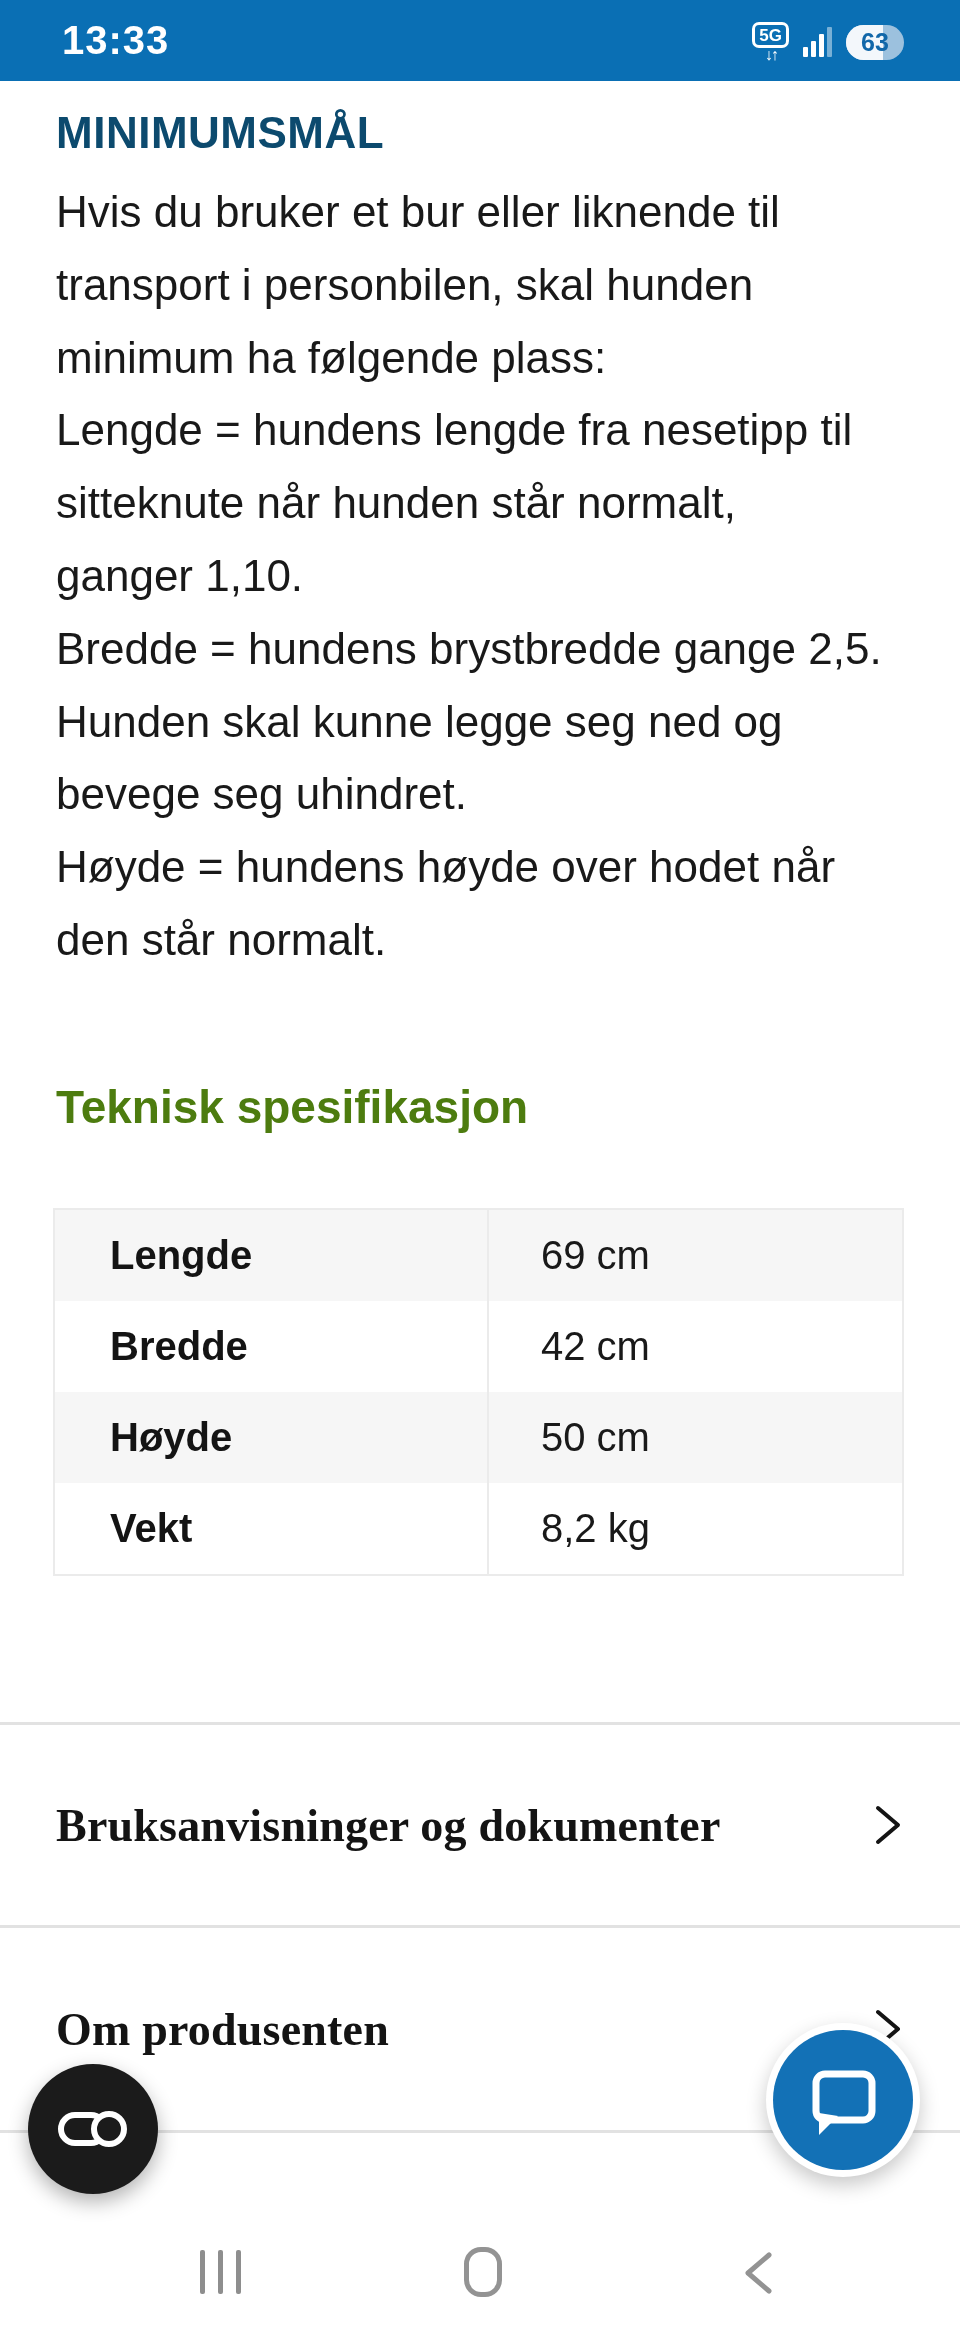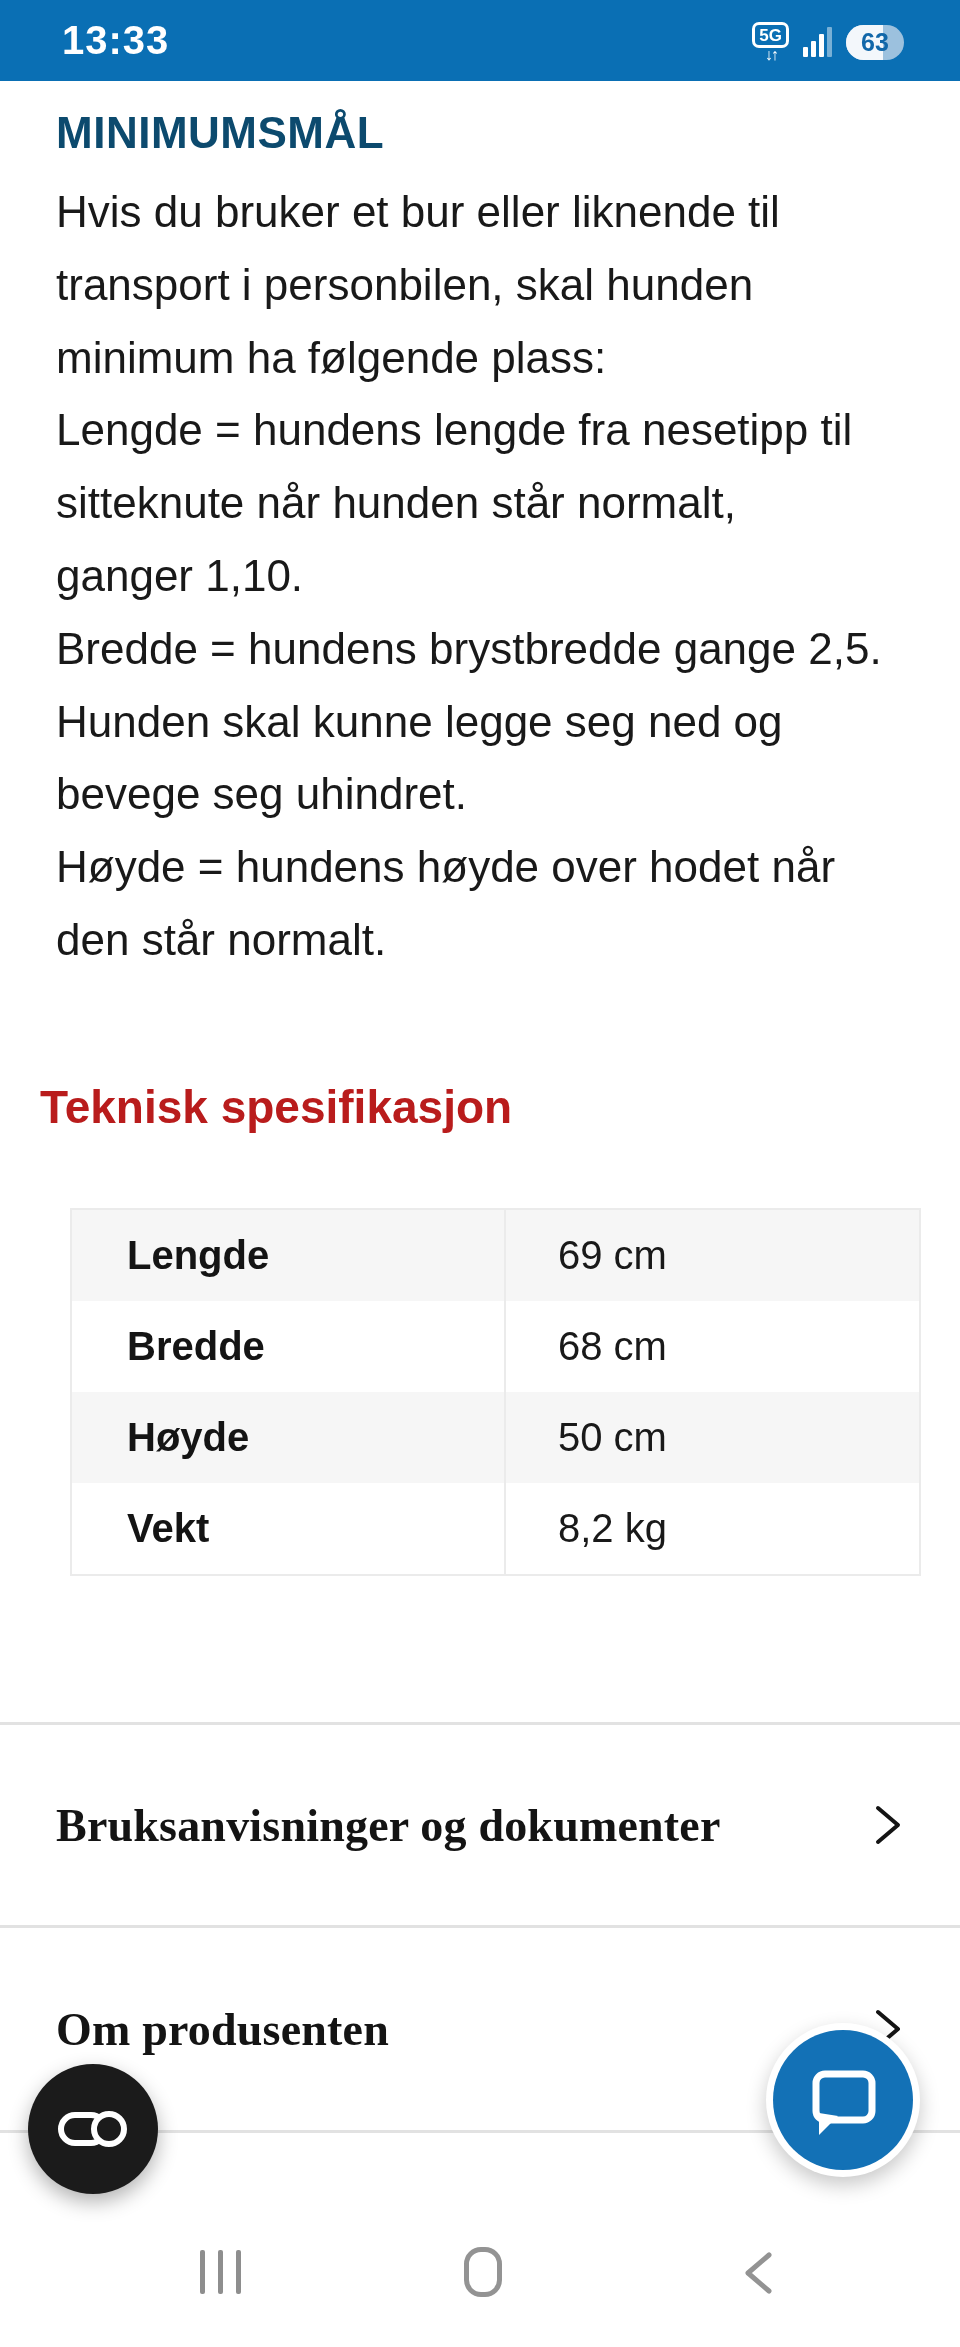--- a/index.html
+++ b/index.html
@@ -46,27 +46,27 @@
   
   .page-title {
     position:absolute; left:56px; top:108px;
     font-size:44px; font-weight:bold; letter-spacing:.5px; color:#0c4a6e;
   }
   .body-text {
     position:absolute; left:56px; top:176px; width:856px;
     font-size:44px; line-height:72.8px; color:#191919; white-space:pre-line;
   }
   .spec-title {
-    position:absolute; left:40px; top:1080px;
-    font-size:46px; font-weight:bold; color:#b91c1c;
+    position:absolute; left:56px; top:1080px;
+    font-size:46px; font-weight:bold; color:#4d7c0f;
   }
 
   
   .spec-table {
-    position:absolute; left:70px; top:1208px; width:851px;
+    position:absolute; left:53px; top:1208px; width:851px;
     border:2px solid #ebebeb; background:#ffffff;
   }
   .spec-row { display:flex; height:91px; align-items:center; }
   .spec-row.odd { background:#f6f6f6; }
   .spec-row .cell-label {
     width:434px; padding-left:55px; font-size:40px; font-weight:bold; color:#141414;
     border-right:2px solid #ebebeb; height:91px; display:flex; align-items:center;
   }
   .spec-row .cell-value {
     flex:1; padding-left:52px; font-size:40px; color:#191919;
@@ -154,21 +154,21 @@
 den står normalt.</div>
   <h2 class="spec-title">Teknisk spesifikasjon</h2>
 
   <div class="spec-table">
     <div class="spec-row odd">
       <div class="cell-label">Lengde</div>
       <div class="cell-value">69 cm</div>
     </div>
     <div class="spec-row">
       <div class="cell-label">Bredde</div>
-      <div class="cell-value">68 cm</div>
+      <div class="cell-value">42 cm</div>
     </div>
     <div class="spec-row odd">
       <div class="cell-label">Høyde</div>
       <div class="cell-value">50 cm</div>
     </div>
     <div class="spec-row">
       <div class="cell-label">Vekt</div>
       <div class="cell-value">8,2 kg</div>
     </div>
   </div>

